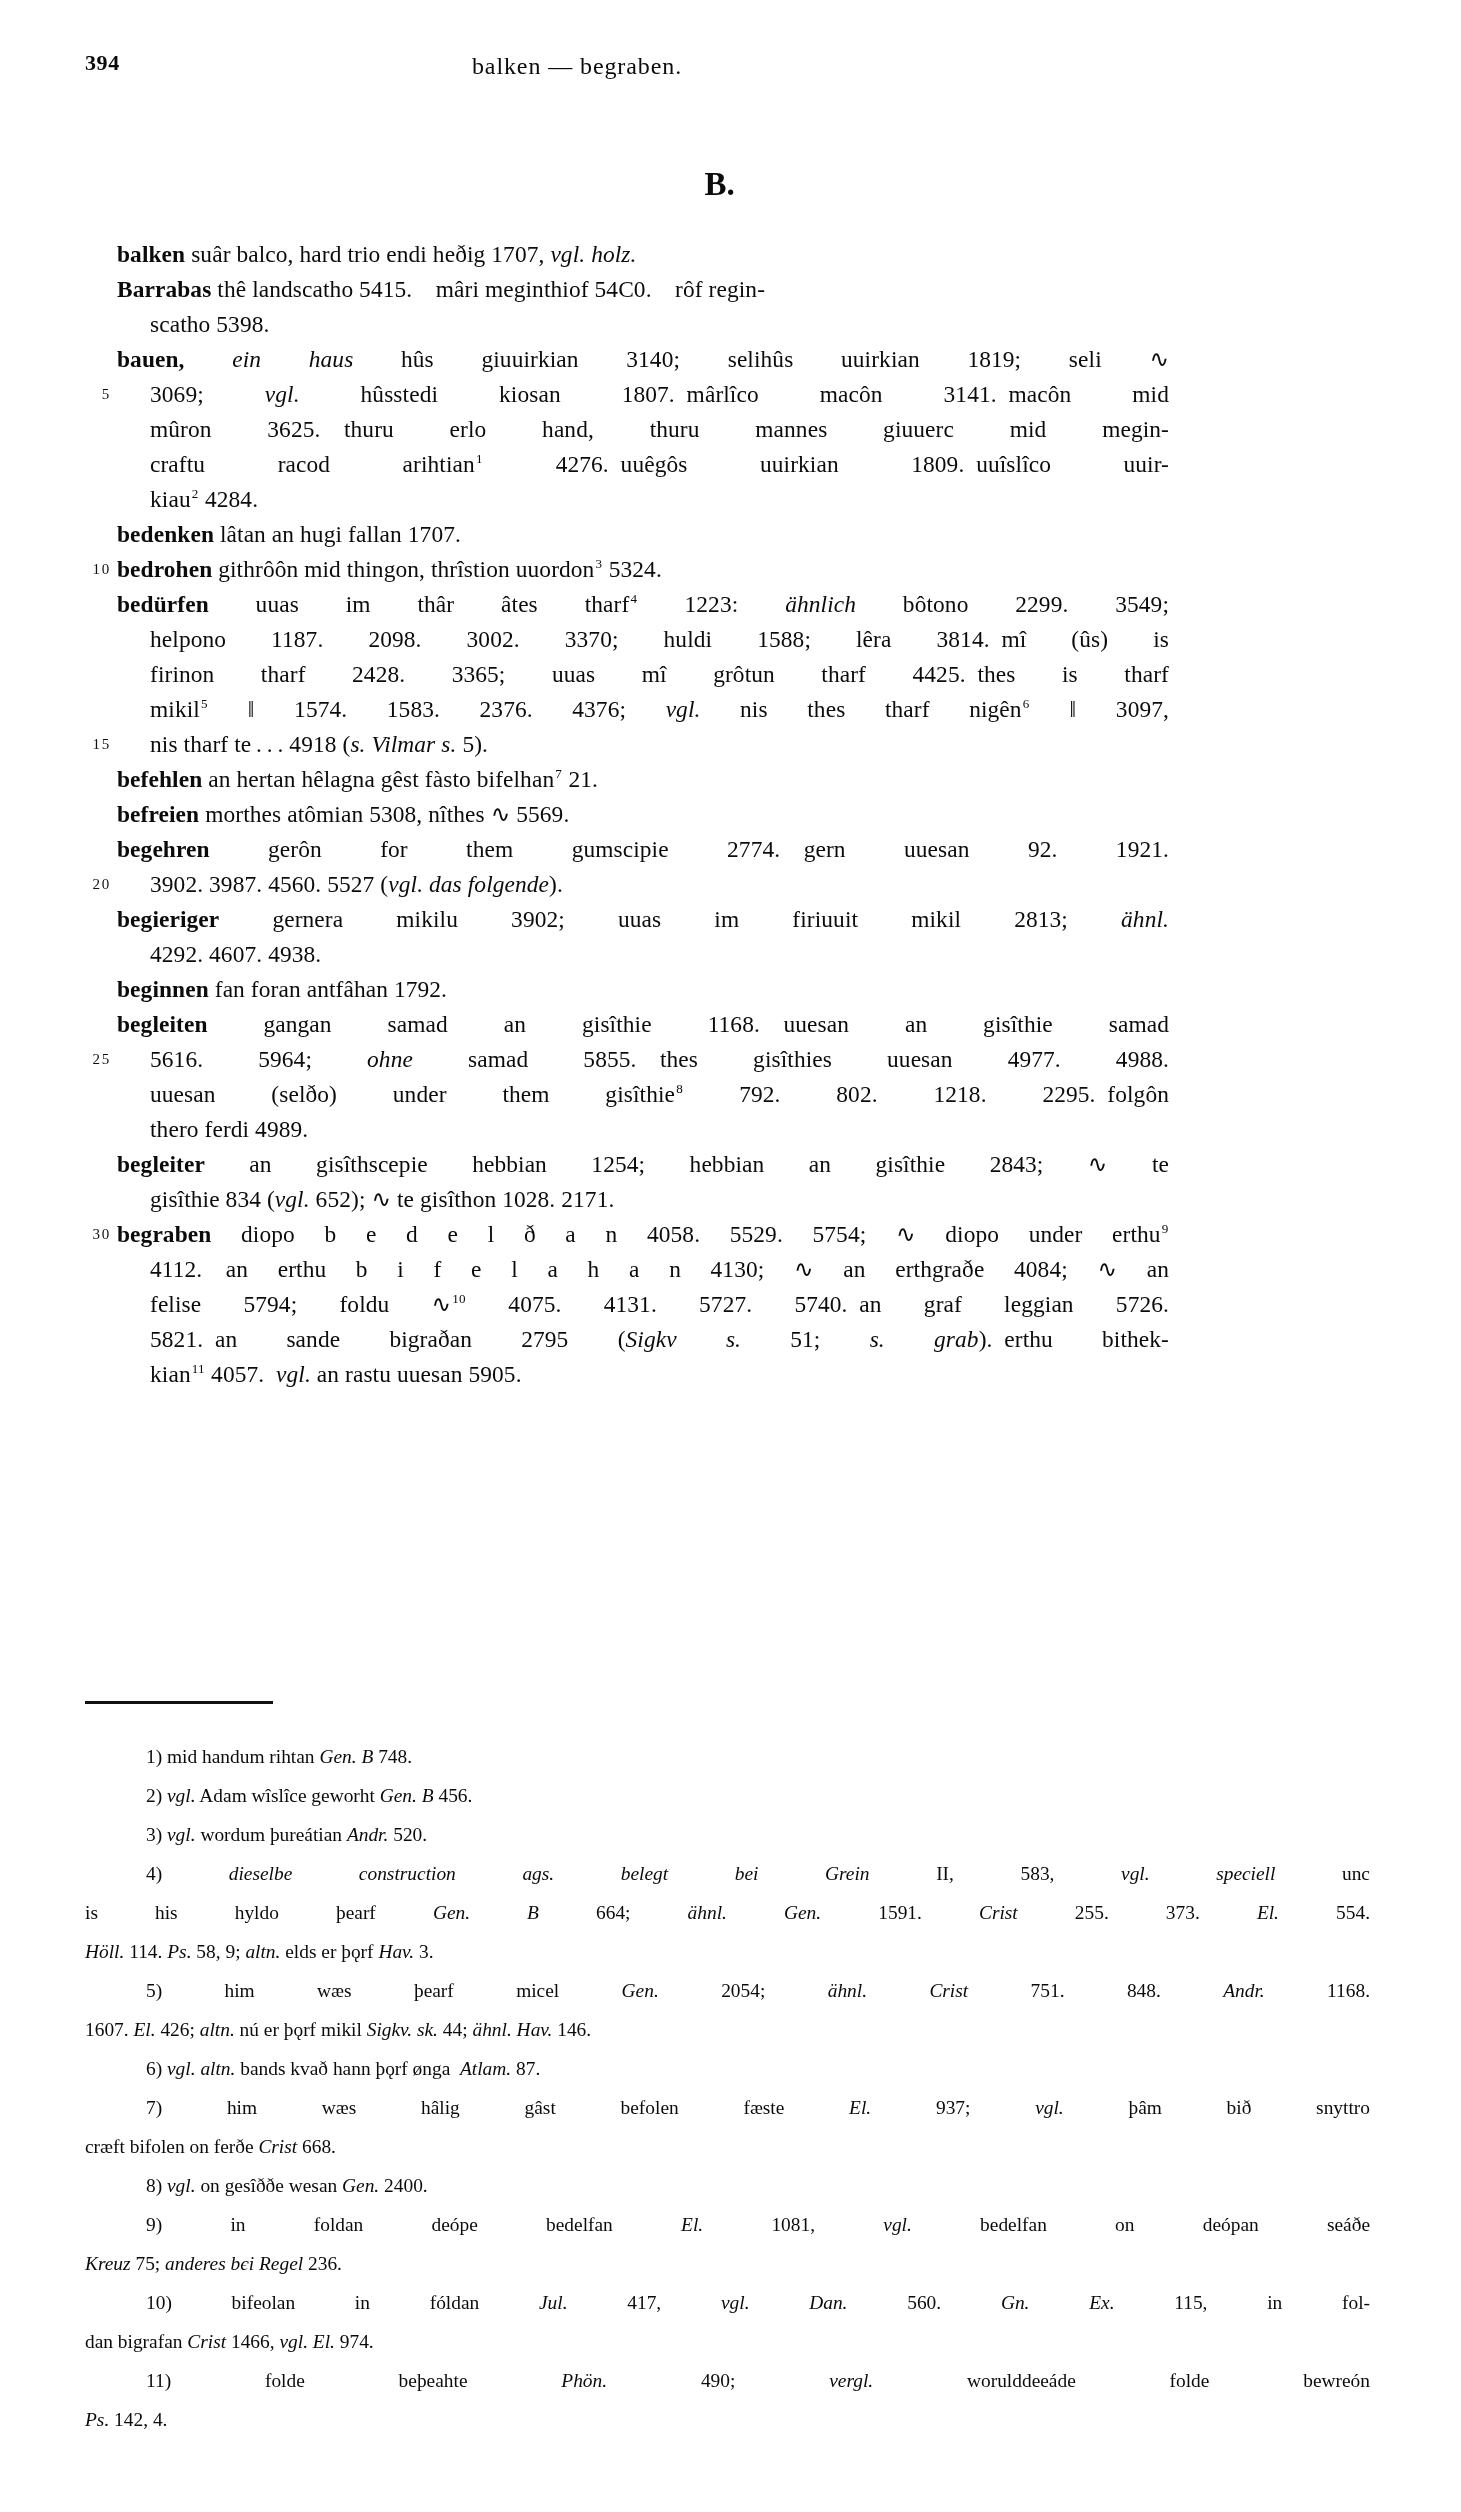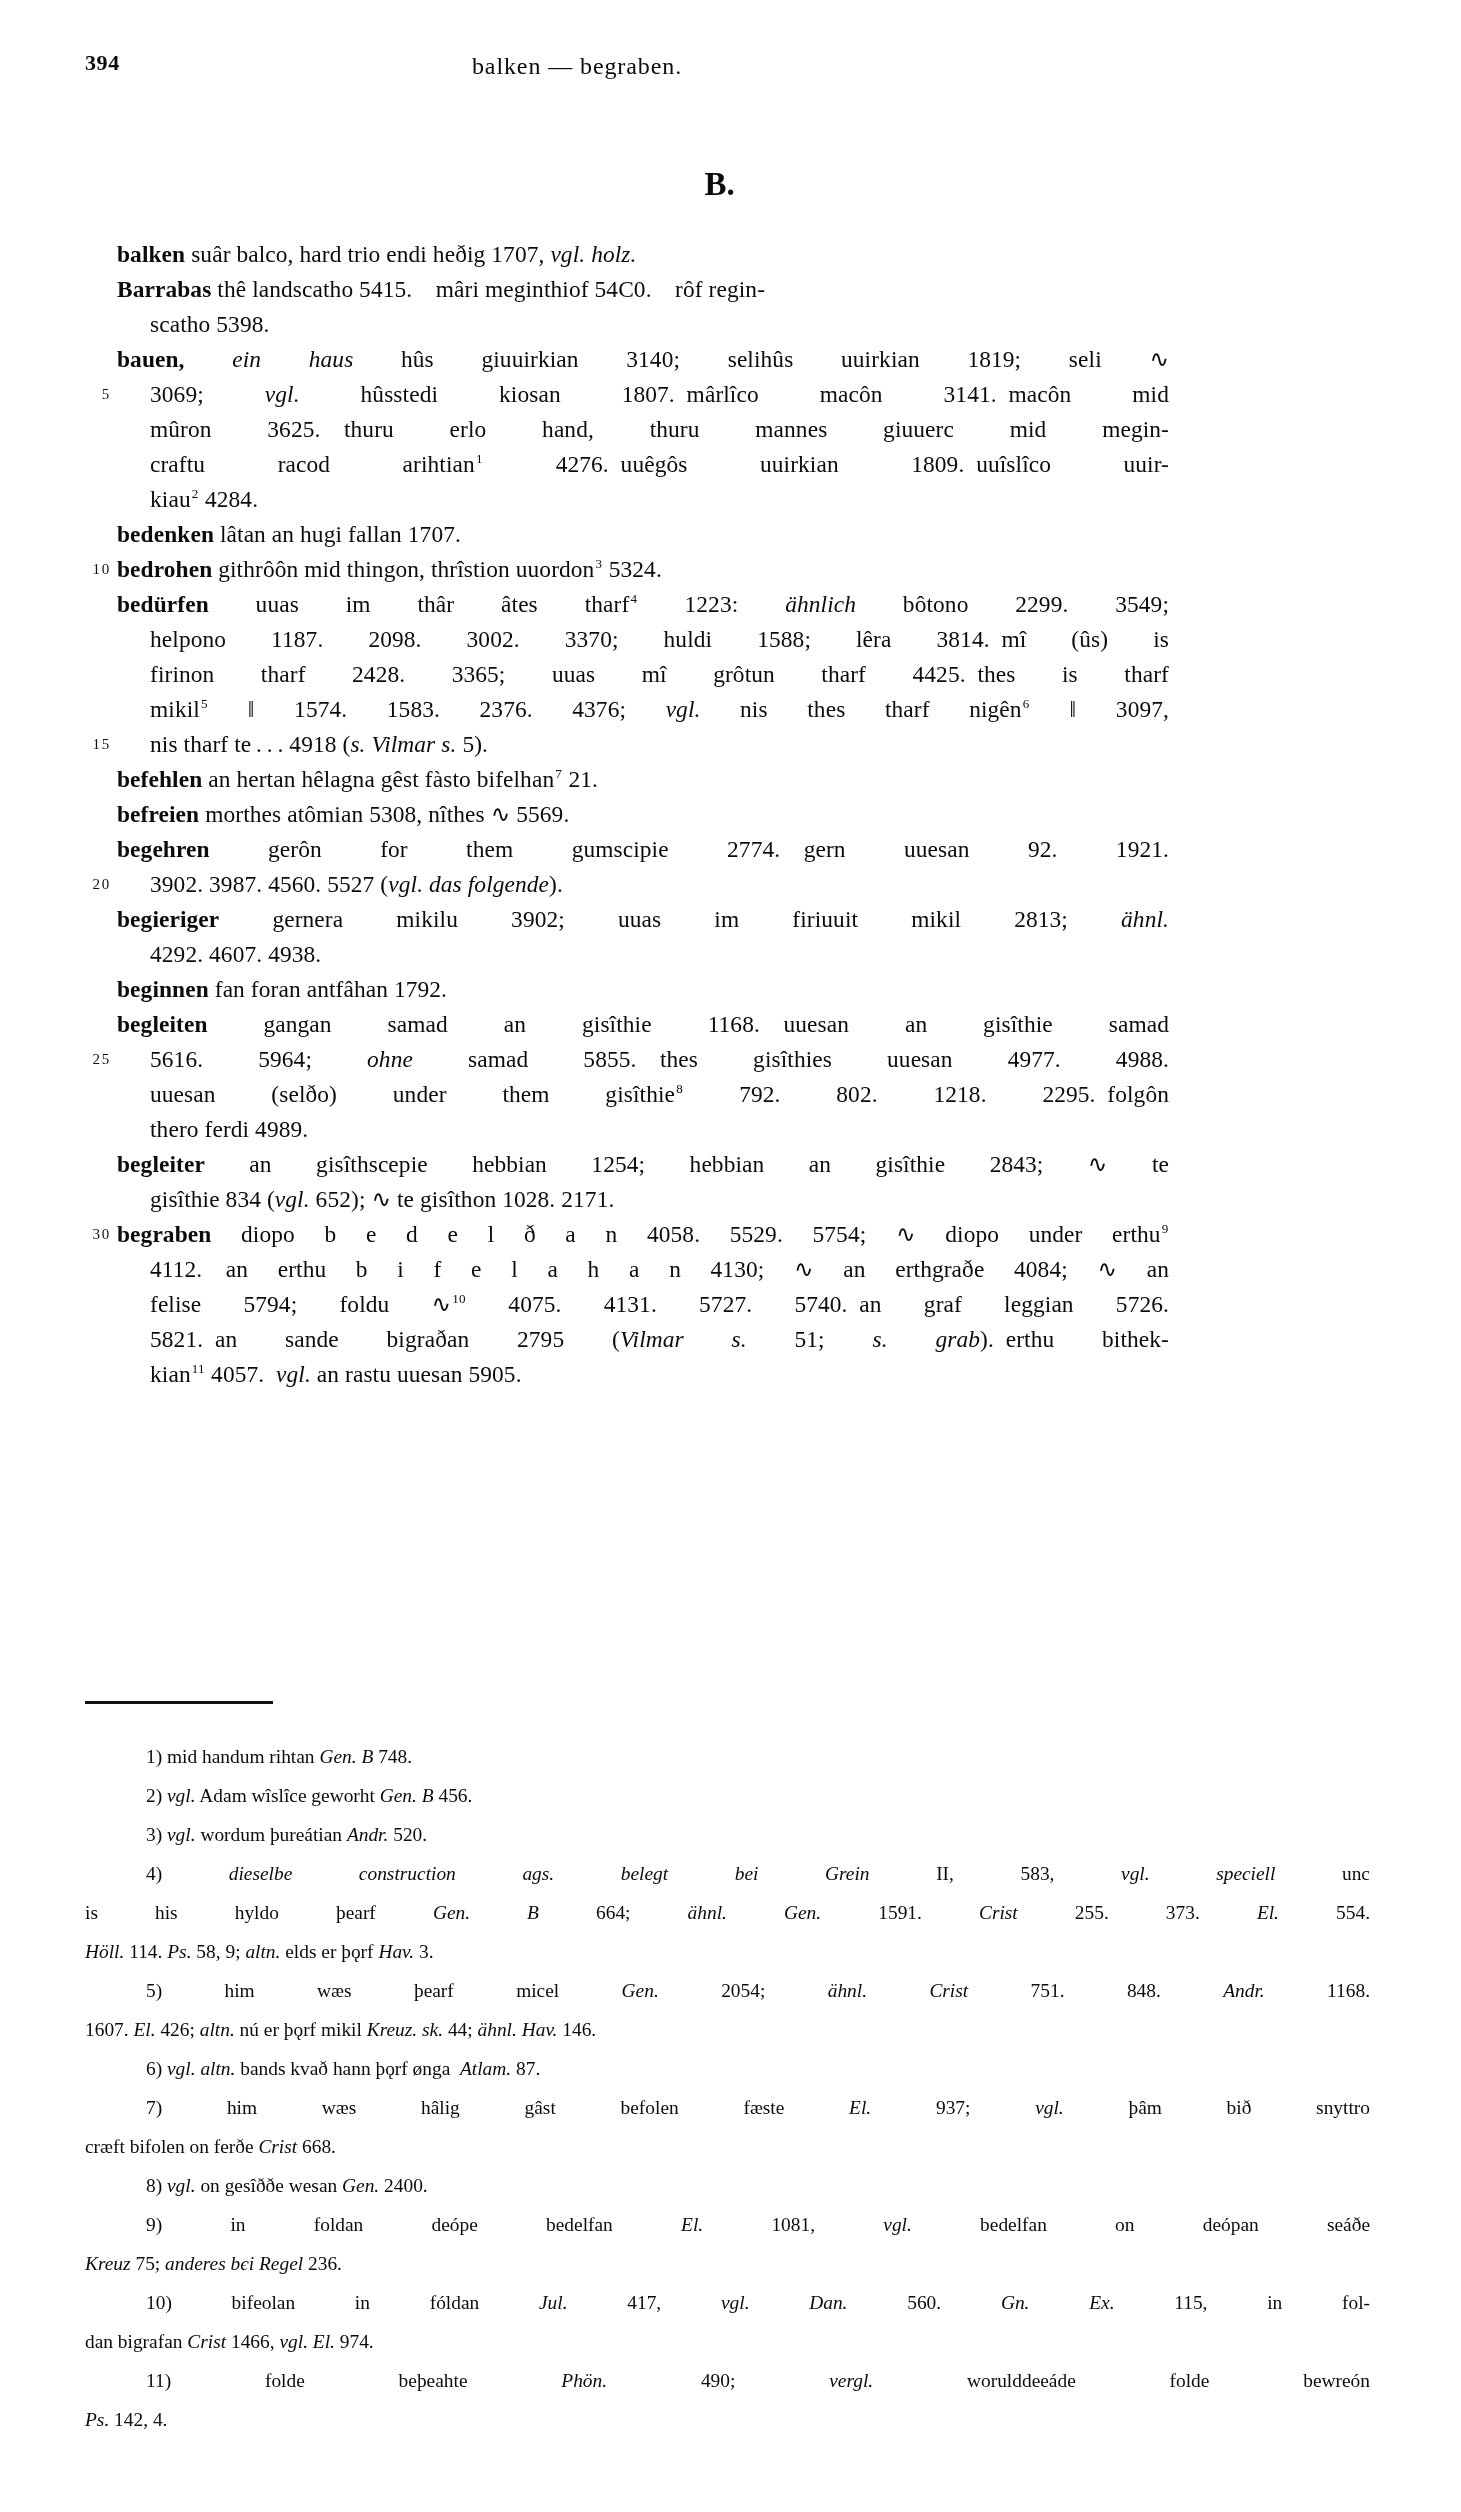--- a/index.html
+++ b/index.html
@@ -286,39 +286,39 @@
       <div class="line ind just">
         <span class="ln"></span>
         <span class="tx">4112. an erthu b i f e l a h a n 4130; <span class="tilde">∿</span> an erthgraðe 4084; <span class="tilde">∿</span> an</span>
       </div>
       <div class="line ind just">
         <span class="ln"></span>
         <span class="tx">felise 5794; foldu <span class="tilde">∿</span><sup>10</sup> 4075. 4131. 5727. 5740. an graf leggian 5726.</span>
       </div>
       <div class="line ind just">
         <span class="ln"></span>
-        <span class="tx">5821. an sande bigraðan 2795 (<i>Vilmar s.</i> 51; <i>s. grab</i>). erthu bithek-</span>
+        <span class="tx">5821. an sande bigraðan 2795 (<i>Sigkv s.</i> 51; <i>s. grab</i>). erthu bithek-</span>
       </div>
       <div class="line ind">
         <span class="ln"></span>
         <span class="tx">kian<sup>11</sup> 4057. <i>vgl.</i> an rastu uuesan 5905.</span>
       </div>
     </div>
 
   <div class="fn-rule"></div>
 
   <div class="footnotes" id="footnotes">
       <div class="fn" style="text-indent: 61px; text-align: left;">1) mid handum rihtan <i>Gen. B</i> 748.</div>
       <div class="fn" style="text-indent: 61px; text-align: left;">2) <i>vgl.</i> Adam wîslîce geworht <i>Gen. B</i> 456.</div>
       <div class="fn" style="text-indent: 61px; text-align: left;">3) <i>vgl.</i> wordum þureátian <i>Andr.</i> 520.</div>
       <div class="fn" style="text-indent: 61px; text-align: justify; text-align-last: justify;">4) <i>dieselbe construction ags. belegt bei Grein</i> II, 583, <i>vgl. speciell</i> unc</div>
       <div class="fn" style="text-indent: 0px; text-align: justify; text-align-last: justify;">is his hyldo þearf <i>Gen. B</i> 664; <i>ähnl. Gen.</i> 1591. <i>Crist</i> 255. 373. <i>El.</i> 554.</div>
       <div class="fn" style="text-indent: 0px; text-align: left;"><i>Höll.</i> 114. <i>Ps.</i> 58, 9; <i>altn.</i> elds er þǫrf <i>Hav.</i> 3.</div>
       <div class="fn" style="text-indent: 61px; text-align: justify; text-align-last: justify;">5) him wæs þearf micel <i>Gen.</i> 2054; <i>ähnl. Crist</i> 751. 848. <i>Andr.</i> 1168.</div>
-      <div class="fn" style="text-indent: 0px; text-align: left;">1607. <i>El.</i> 426; <i>altn.</i> nú er þǫrf mikil <i>Kreuz. sk.</i> 44; <i>ähnl. Hav.</i> 146.</div>
+      <div class="fn" style="text-indent: 0px; text-align: left;">1607. <i>El.</i> 426; <i>altn.</i> nú er þǫrf mikil <i>Sigkv. sk.</i> 44; <i>ähnl. Hav.</i> 146.</div>
       <div class="fn" style="text-indent: 61px; text-align: left;">6) <i>vgl. altn.</i> bands kvað hann þǫrf ønga <i>Atlam.</i> 87.</div>
       <div class="fn" style="text-indent: 61px; text-align: justify; text-align-last: justify;">7) him wæs hâlig gâst befolen fæste <i>El.</i> 937; <i>vgl.</i> þâm bið snyttro</div>
       <div class="fn" style="text-indent: 0px; text-align: left;">cræft bifolen on ferðe <i>Crist</i> 668.</div>
       <div class="fn" style="text-indent: 61px; text-align: left;">8) <i>vgl.</i> on gesîððe wesan <i>Gen.</i> 2400.</div>
       <div class="fn" style="text-indent: 61px; text-align: justify; text-align-last: justify;">9) in foldan deópe bedelfan <i>El.</i> 1081, <i>vgl.</i> bedelfan on deópan seáðe</div>
       <div class="fn" style="text-indent: 0px; text-align: left;"><i>Kreuz</i> 75; <i>anderes bєi Regel</i> 236.</div>
       <div class="fn" style="text-indent: 61px; text-align: justify; text-align-last: justify;">10) bifeolan in fóldan <i>Jul.</i> 417, <i>vgl. Dan.</i> 560. <i>Gn. Ex.</i> 115, in fol-</div>
       <div class="fn" style="text-indent: 0px; text-align: left;">dan bigrafan <i>Crist</i> 1466, <i>vgl. El.</i> 974.</div>
       <div class="fn" style="text-indent: 61px; text-align: justify; text-align-last: justify;">11) folde beþeahte <i>Phön.</i> 490; <i>vergl.</i> worulddeeáde folde bewreón</div>
       <div class="fn" style="text-indent: 0px; text-align: left;"><i>Ps.</i> 142, 4.</div>

